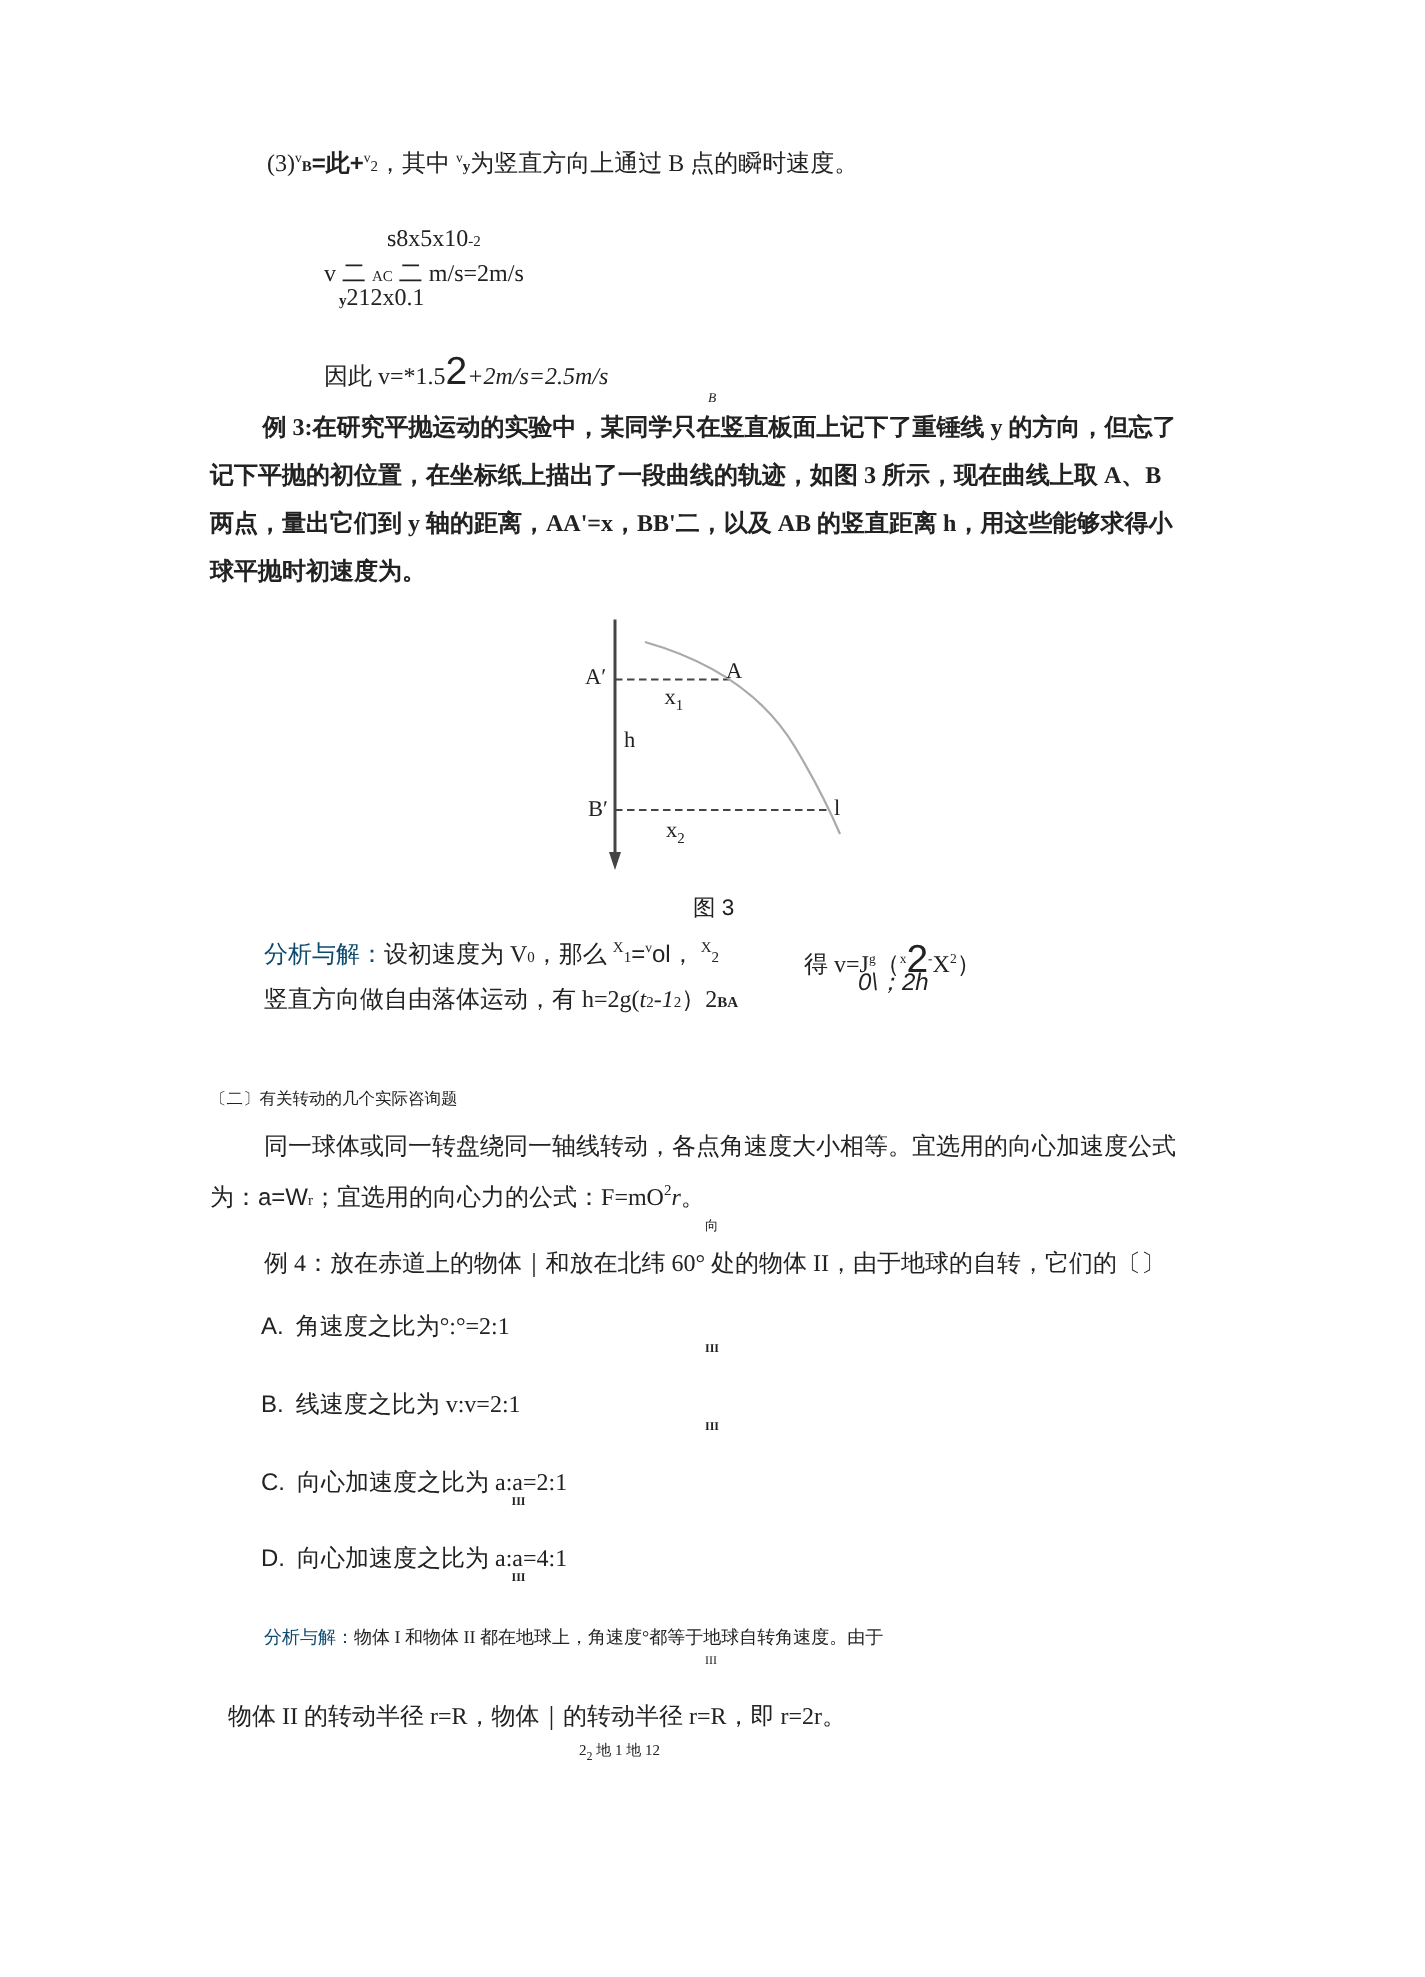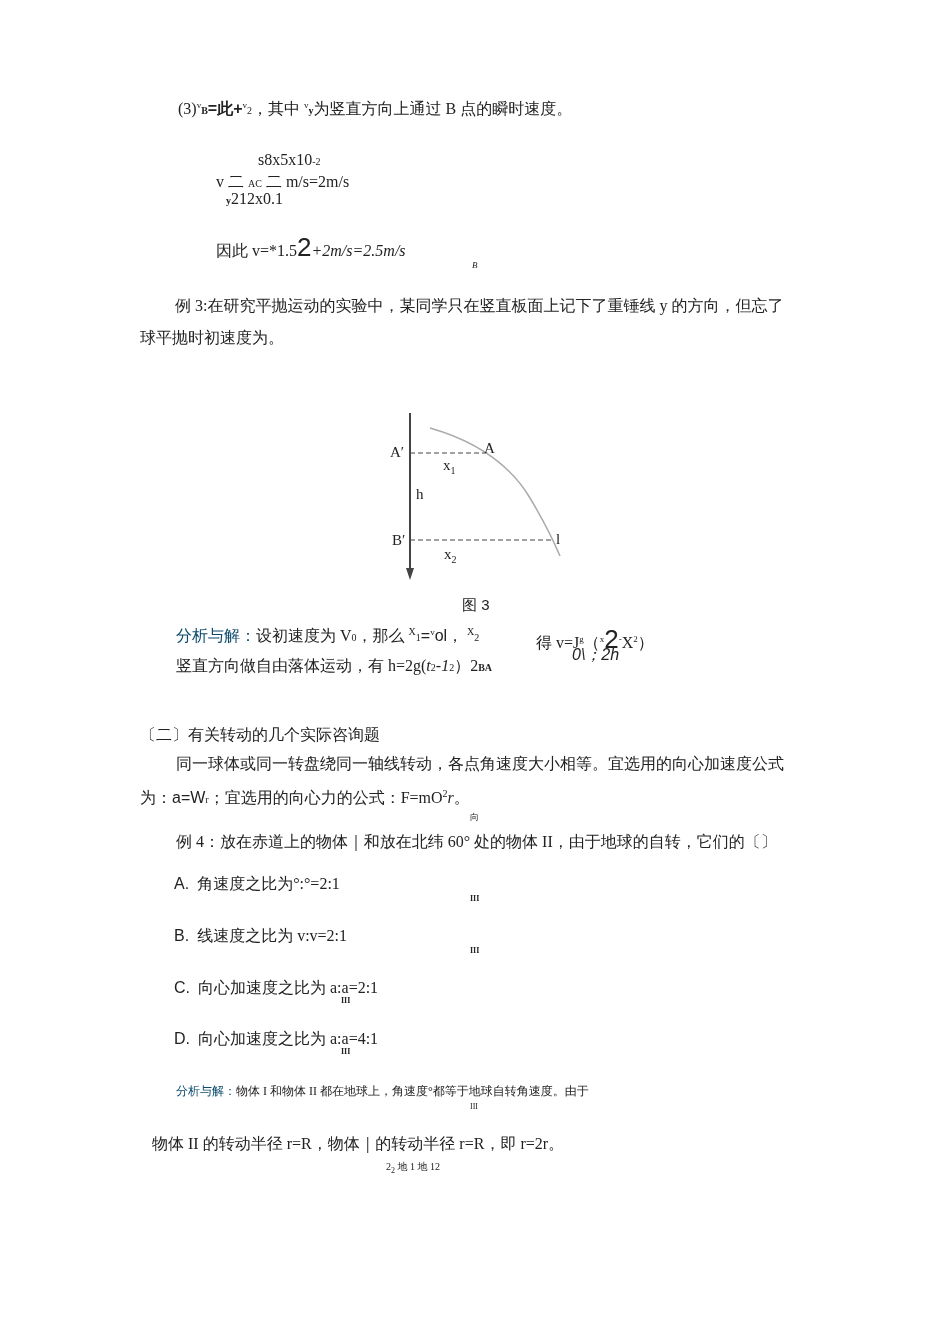--- a/index.html
+++ b/index.html
@@ -34,22 +34,24 @@
 </div>
 <div class="abs" style="left:226px; top:190px; font-size:16px;">
   <b class="sub">y</b><span>212x0.1</span>
 </div>
 
 <div class="abs" style="left:216px; top:232px; font-size:16px;">
   <span>因此 v=*1.5</span><span style="font-size:26px; font-family:'Liberation Sans', sans-serif;">2</span><i>+2m/s=2.5m/s</i>
 </div>
 <div class="abs" style="left:472px; top:260px; font-size:9px; font-style:italic;">B</div>
 
-<div class="para" style="top:290px;">
+<div class="para" style="top:270px;font-weight:bold;">
   <div><span class="indent"></span><span>例 3:在研究平抛运动的实验中，某同学只在竖直板面上记下了重锤线 y 的方向，但忘了</span></div>
+  <div>记下平抛的初位置，在坐标纸上描出了一段曲线的轨迹，如图 3 所示，现在曲线上取 A、B</div>
+  <div>两点，量出它们到 y 轴的距离，AA'=x，BB'二，以及 AB 的竖直距离 h，用这些能够求得小</div>
   <div>球平抛时初速度为。</div>
 </div>
 
 <div class="fig">
   <svg width="200" height="180" viewBox="0 0 200 180">
 
     <line x1="30" y1="5" x2="30" y2="168" stroke="#444" stroke-width="2"></line>
     <polygon points="26,160 34,160 30,172" fill="#444"></polygon>
 
     <line x1="30" y1="45" x2="106" y2="45" stroke="#444" stroke-width="1.2" stroke-dasharray="5,3"></line>
@@ -73,21 +75,21 @@
 </div>
 <div class="abs" style="left:536px; top:624px; font-size:16px;">
   <span>得 v=J</span><sup class="tiny">g</sup><span>（</span><sup class="tiny">x</sup><span class="sans" style="font-size:26px;">2</span><sup class="tiny">-</sup><span>X</span><sup class="tiny">2</sup><span>）</span>
 </div>
 <div class="abs sans" style="left:572px; top:645px; font-size:16px; font-style:italic;">0\；2h</div>
 
 <div class="abs" style="left:176px; top:656px; font-size:16px;">
   <span>竖直方向做自由落体运动，有 h=2g(</span><i>t</i><span class="sub">2</span><i>-1</i><span class="sub">2</span><span>）2</span><b class="sub">BA</b>
 </div>
 
-<div class="abs" style="left:140px; top:725px; font-size:16px;">〔二〕有关转动的几个实际咨询题</div>
+<div class="abs" style="left:140px; top:725px; font-size:11px;">〔二〕有关转动的几个实际咨询题</div>
 
 <div class="abs" style="left:176px; top:754px; font-size:16px;">同一球体或同一转盘绕同一轴线转动，各点角速度大小相等。宜选用的向心加速度公式</div>
 <div class="abs" style="left:140px; top:788px; font-size:16px;">
   <span class="sans">为：a=W</span><span class="sub">r</span><span>；宜选用的向心力的公式：F=mO</span><sup class="sub">2</sup><i>r</i><span>。</span>
 </div>
 <div class="abs" style="left:470px; top:811px; font-size:9px;">向</div>
 
 <div class="abs" style="left:176px; top:832px; font-size:16px;">例 4：放在赤道上的物体｜和放在北纬 60° 处的物体 II，由于地球的自转，它们的〔〕</div>
 
 <div class="abs" style="left:174px; top:874px; font-size:16px;">

